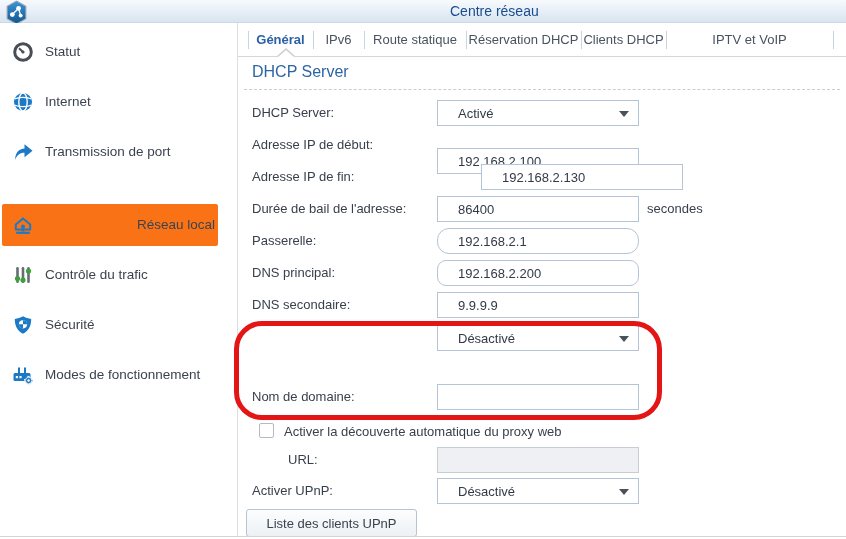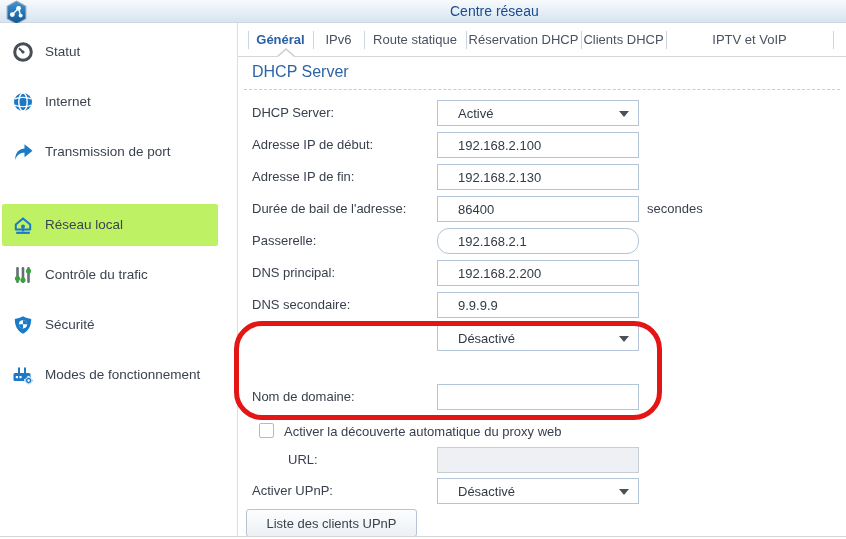--- a/index.html
+++ b/index.html
@@ -11,21 +11,21 @@
             background:linear-gradient(#f7fafd,#d8e4f0); border-bottom:1px solid #ccd8e4; }
   .app-icon { position:absolute; left:4px; top:0; width:25px; height:25px; }
   .win-title { position:absolute; left:450px; top:3px; width:280px; 
                font-size:14px; font-weight:normal; color:#1a4c8f; }
 
   
   .sidebar { position:absolute; left:0; top:23px; width:237px; bottom:3px; background:#fff; }
   .v-divider { position:absolute; left:237px; top:23px; width:1px; height:513px; background:#dbdfe3; }
   .side-item { position:absolute; left:2px; width:216px; height:42px; display:flex; align-items:center;
                gap:11px; padding-left:10px; border-radius:2px; cursor:pointer; }
-  .side-item.active { background:#bef264; }
+  .side-item.active { background:#f97316;text-align:right; }
   .side-item .lbl { font-size:13.5px; color:#3c4350; width:170px; line-height:20px; }
   .side-item svg { flex:0 0 auto; }
 
   
   .tabs { position:absolute; left:238px; top:23px; right:0; height:34px; display:flex;
           padding-left:10px; border-bottom:1px solid #d4d7da; background:#fff; }
   .tab { position:relative; height:33px; line-height:33px; text-align:center;
          font-size:13px; color:#4a5260; cursor:pointer; }
   .tab::before { content:''; position:absolute; left:0; top:8px; height:18px; width:1px; background:#ccd4dd; }
   .tab.active { color:#2a60a6; font-weight:bold; }
@@ -183,34 +183,34 @@
   <div class="section-title">DHCP Server</div>
   <div class="dashed-line"></div>
 
   <div class="f-label" style="top:100px">DHCP Server:</div>
   <div class="select" style="top:100px">
     <span>Activé</span>
     <i class="caret"></i>
   </div>
 
   <div class="f-label" style="top:132px">Adresse IP de début:</div>
-  <input class="txt" style="top: 132px;" value="192.168.2.100">
+  <input class="txt" style="top: 148px;" value="192.168.2.100">
 
   <div class="f-label" style="top:164px">Adresse IP de fin:</div>
-  <input class="txt" style="top: 164px;" value="192.168.2.130">
+  <input class="txt" style="top: 164px; margin-left: 44px;" value="192.168.2.130">
 
   <div class="f-label" style="top:196px">Durée de bail de l'adresse:</div>
   <input class="txt" style="top: 196px;" value="86400">
   <div class="suffix" style="top:196px">secondes</div>
 
   <div class="f-label" style="top:228px">Passerelle:</div>
   <input class="txt" style="top: 228px; border-radius: 12px;" value="192.168.2.1">
 
   <div class="f-label" style="top:260px">DNS principal:</div>
-  <input class="txt" style="top: 260px;" value="192.168.2.200">
+  <input class="txt" style="top: 260px; border-radius: 9px;" value="192.168.2.200">
 
   <div class="f-label" style="top:292px">DNS secondaire:</div>
   <input class="txt" style="top: 292px;" value="9.9.9.9">
 
   <div class="select" style="top:325px">
     <span>Désactivé</span>
     <i class="caret"></i>
   </div>
 
   <div class="f-label" style="top:384px">Nom de domaine:</div>

